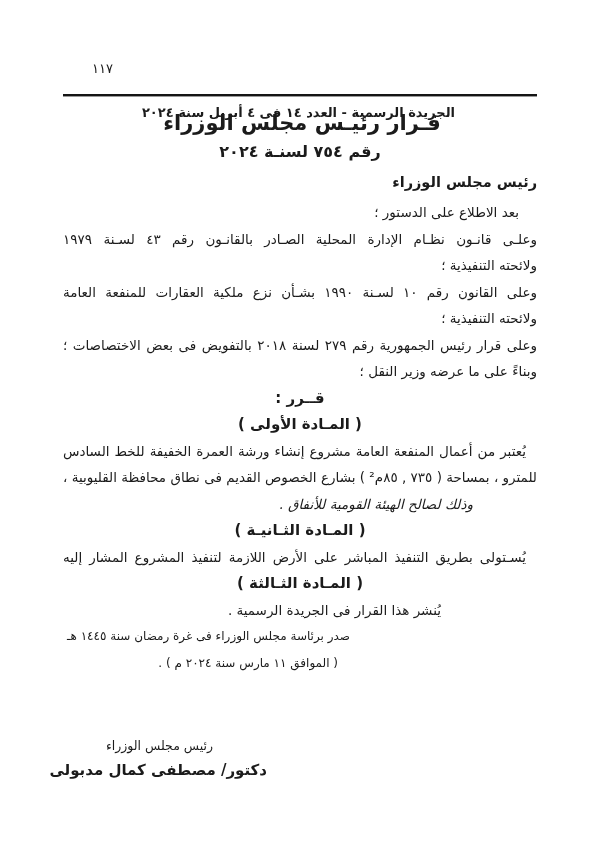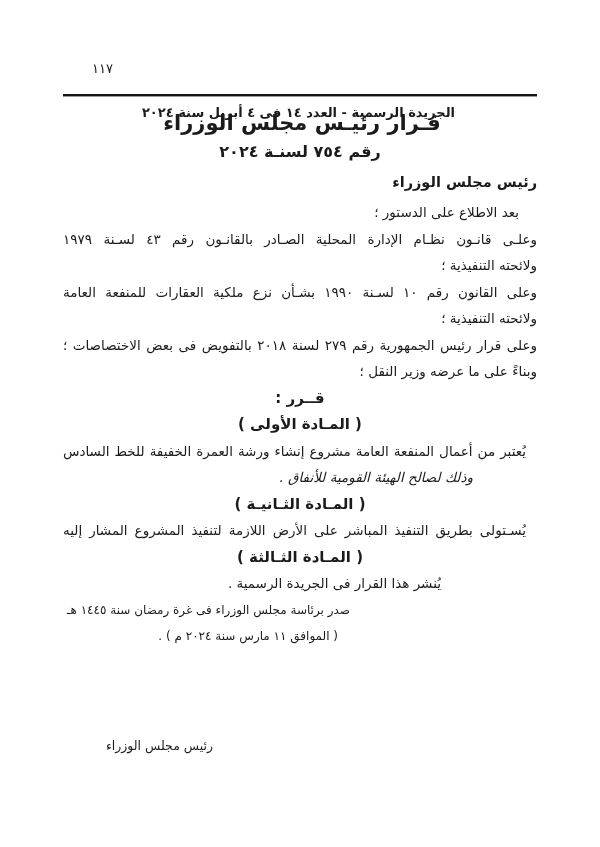--- a/index.html
+++ b/index.html
@@ -129,29 +129,31 @@
     <div class="line">ولائحته التنفيذية ؛</div>
     <div class="fill">وعلى القانون رقم ١٠ لسـنة ١٩٩٠ بشـأن نزع ملكية العقارات للمنفعة العامة</div>
     <div class="line">ولائحته التنفيذية ؛</div>
     <div class="fill">وعلى قرار رئيس الجمهورية رقم ٢٧٩ لسنة ٢٠١٨ بالتفويض فى بعض الاختصاصات ؛</div>
     <div class="line">وبناءً على ما عرضه وزير النقل ؛</div>
 
     <div class="heading-center">قــرر :</div>
 
     <div class="heading-center">( المـادة الأولى )</div>
     <div class="fill ind11">يُعتبر من أعمال المنفعة العامة مشروع إنشاء ورشة العمرة الخفيفة للخط السادس</div>
+    <div class="fill">للمترو ، بمساحة ( ٧٣٥ , ٨٥م² ) بشارع الخصوص القديم فى نطاق محافظة القليوبية ،</div>
     <div class="line ind64">وذلك لصالح الهيئة القومية للأنفاق .</div>
 
     <div class="heading-center">( المـادة الثـانيـة )</div>
     <div class="fill ind11">يُسـتولى بطريق التنفيذ المباشر على الأرض اللازمة لتنفيذ المشروع المشار إليه</div>
 
     <div class="heading-center">( المـادة الثـالثة )</div>
     <div class="line ind96">يُنشر هذا القرار فى الجريدة الرسمية .</div>
 
     <div class="line small-line issu1">صدر برئاسة مجلس الوزراء فى غرة رمضان سنة ١٤٤٥ هـ</div>
     <div class="line small-line issu2">( الموافق ١١ مارس سنة ٢٠٢٤ م ) .</div>
   </div>
 
   <div class="signature">
     <div class="sig-title">رئيس مجلس الوزراء</div>
+    <div class="sig-name">دكتور/ مصطفى كمال مدبولى</div>
   </div>
 
 </div>
 
 </body></html>

